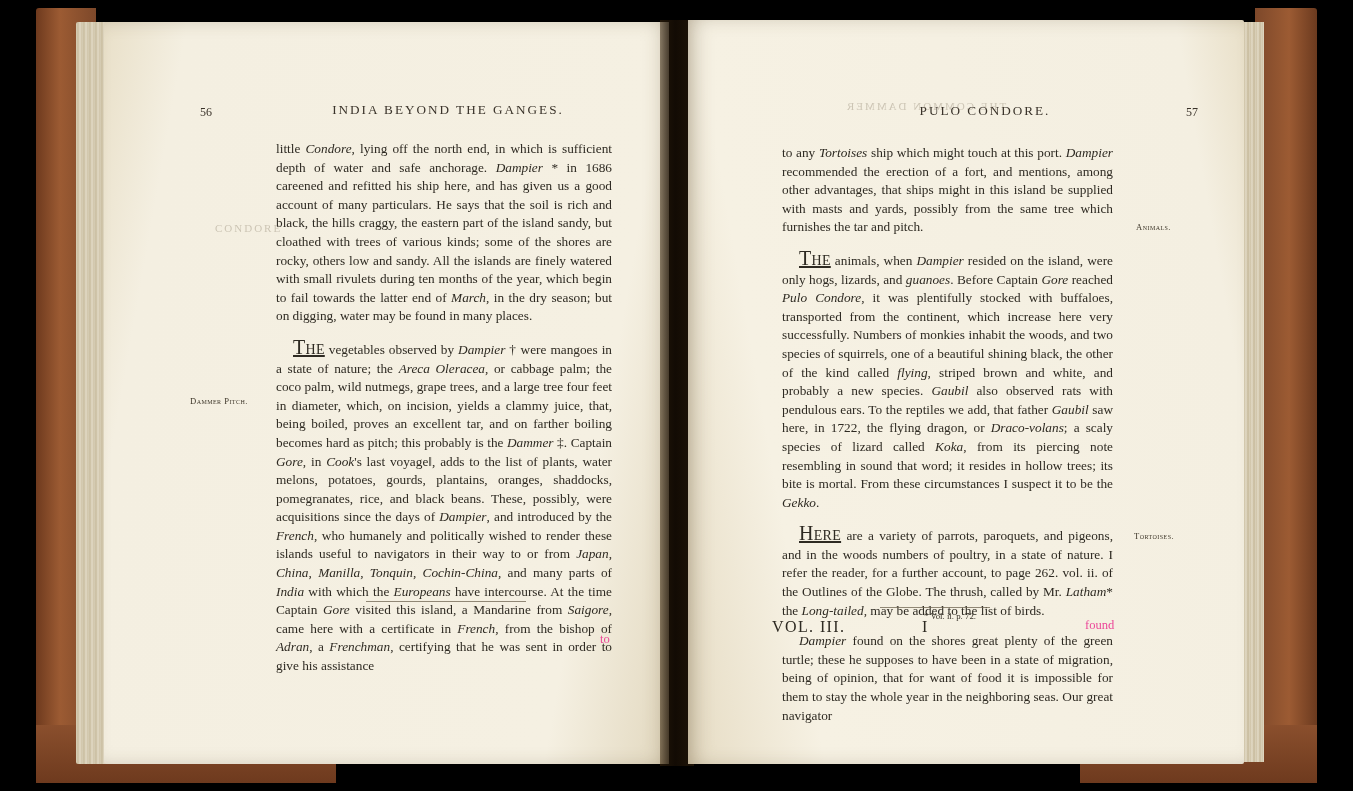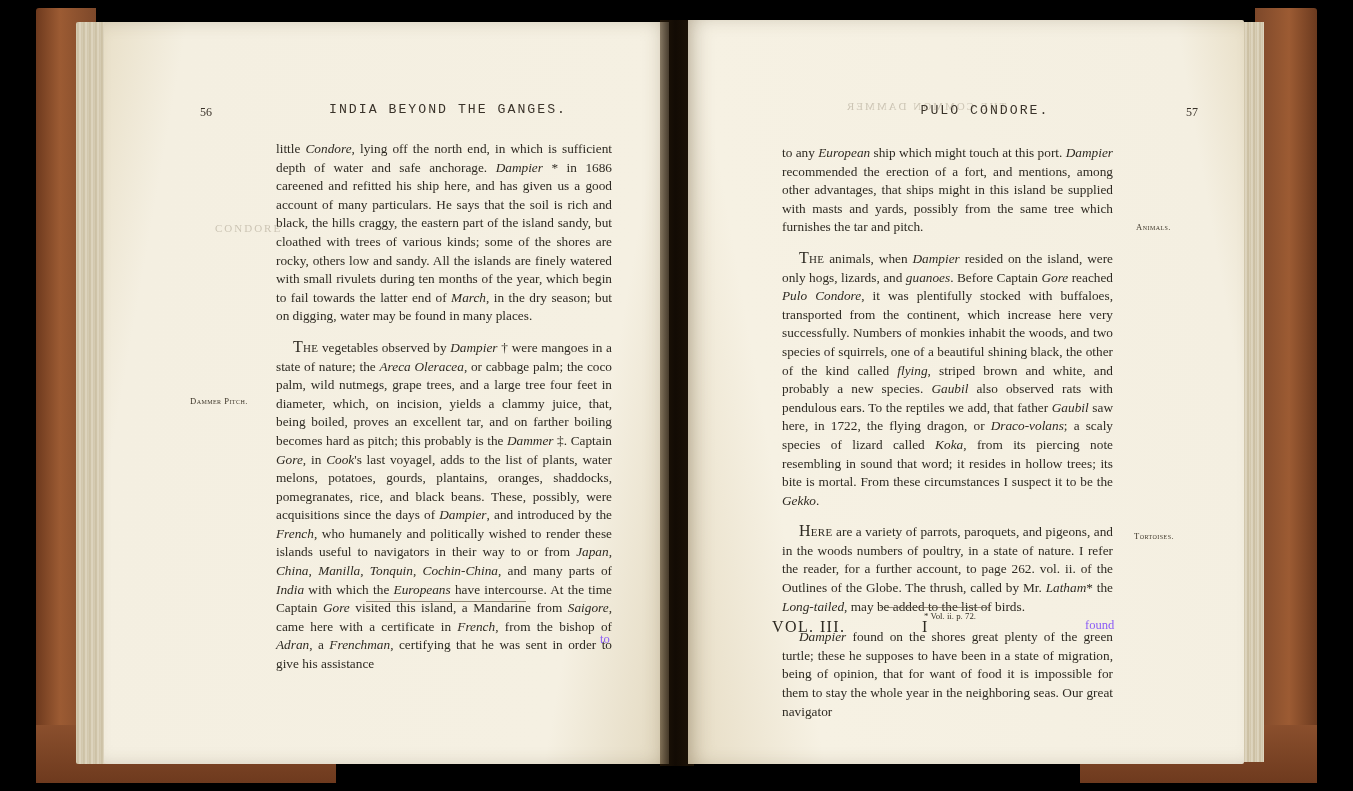--- a/index.html
+++ b/index.html
@@ -103,21 +103,20 @@
     -webkit-font-smoothing: antialiased;
   }
   .tb-left { left: 264px; top: 128px; width: 360px; }
   .tb-right { left: 770px; top: 132px; width: 355px; }
 
   .running-head {
     position: absolute;
     font-size: 13.2px;
     letter-spacing: 2.0px;
     color: #3a332a;
-    font-family: Liberation Mono, monospace;
   }
   .rh-left { left: 318px; top: 102px; width: 260px; text-align: center; }
   .rh-right { left: 860px; top: 103px; width: 250px; text-align: center; }
 
   .folio {
     position: absolute;
     font-size: 12px;
     color: #3a332a;
   }
   .folio-left { left: 200px; top: 105px; }
@@ -128,22 +127,23 @@
     font-size: 11px;
     letter-spacing: 2px;
     color: rgba(120,110,88,.33);
   }
 
   p { margin: 12px; text-indent: 17px; }
   p.noind { text-indent: 0; }
 
   .sc {
     font-variant: small-caps;
-    font-size: 16px;
+    font-size: 20px;
     letter-spacing: .3px;
+    text-decoration: underline;
   }
   i { font-style: italic; }
 
   .marginal {
     position: absolute;
     font-size: 8.6px;
     font-variant: small-caps;
     letter-spacing: .45px;
     color: #3c3528;
   }
@@ -168,21 +168,21 @@
   }
   .notes-left { left: 300px; top: 605px; width: 290px; }
   .notes-right { left: 860px; top: 610px; width: 180px; text-align: center; }
 
   .notes-left .row { display: flex; justify-content: space-between; }
   .notes-left .row span { white-space: nowrap; }
 
   .catchword {
     position: absolute;
     font-size: 12.6px;
-    color: #8b5cf6;
+    color: #ec4899;
   }
   .cw-left { left: 600px; top: 632px; text-align: center; }
   .cw-right { left: 1085px; top: 618px; }
 
   .volline {
     position: absolute;
     font-size: 16px;
     letter-spacing: 1.4px;
     color: #2e2a22;
   }
@@ -222,21 +222,21 @@
   <div class="gutter"></div>
 
   <div class="page page-right"></div>
 
   <div class="folio folio-right">57</div>
   <div class="running-head rh-right">PULO CONDORE.</div>
 
   <div class="ghost" style="left:845px; top:100px; transform:scaleX(-1);">THE COMMON DAMMER</div>
 
   <div class="textblock tb-right">
-    <p class="noind">to any <i>European</i> ship which might touch at this port. <i>Dampier</i> recommended the erection of a fort, and mentions, among other advantages, that ships might in this island be supplied with masts and yards, possibly from the same tree which furnishes the tar and pitch.</p>
+    <p class="noind">to any <i>Tortoises</i> ship which might touch at this port. <i>Dampier</i> recommended the erection of a fort, and mentions, among other advantages, that ships might in this island be supplied with masts and yards, possibly from the same tree which furnishes the tar and pitch.</p>
     <p><span class="sc">The</span> animals, when <i>Dampier</i> resided on the island, were only hogs, lizards, and <i>guanoes</i>. Before Captain <i>Gore</i> reached <i>Pulo Condore</i>, it was plentifully stocked with buffaloes, transported from the continent, which increase here very successfully. Numbers of monkies inhabit the woods, and two species of squirrels, one of a beautiful shining black, the other of the kind called <i>flying</i>, striped brown and white, and probably a new species. <i>Gaubil</i> also observed rats with pendulous ears. To the reptiles we add, that father <i>Gaubil</i> saw here, in 1722, the flying dragon, or <i>Draco-volans</i>; a scaly species of lizard called <i>Koka</i>, from its piercing note resembling in sound that word; it resides in hollow trees; its bite is mortal. From these circumstances I suspect it to be the <i>Gekko</i>.</p>
     <p><span class="sc">Here</span> are a variety of parrots, paroquets, and pigeons, and in the woods numbers of poultry, in a state of nature. I refer the reader, for a further account, to page 262. vol. ii. of the Outlines of the Globe. The thrush, called by Mr. <i>Latham</i>* the <i>Long-tailed</i>, may be added to the list of birds.</p>
     <p><i>Dampier</i> found on the shores great plenty of the green turtle; these he supposes to have been in a state of migration, being of opinion, that for want of food it is impossible for them to stay the whole year in the neighboring seas. Our great navigator</p>
   </div>
 
   <div class="marginal mg-animals">Animals.</div>
   <div class="marginal mg-tortoises">Tortoises.</div>
 
   <div class="rule rule-right"></div>
   <div class="notes notes-right">

